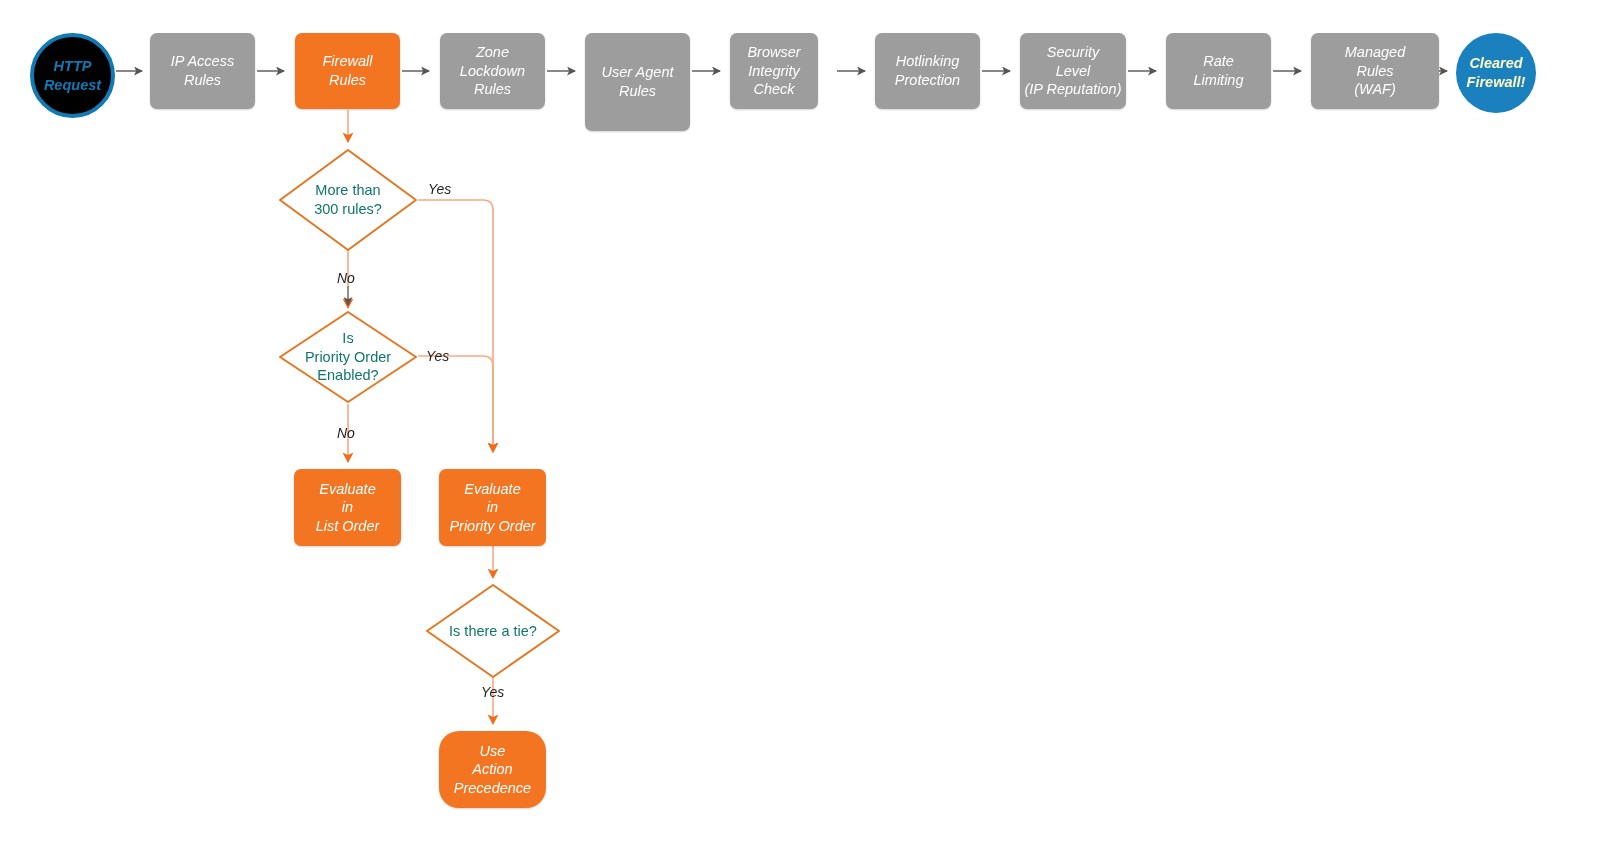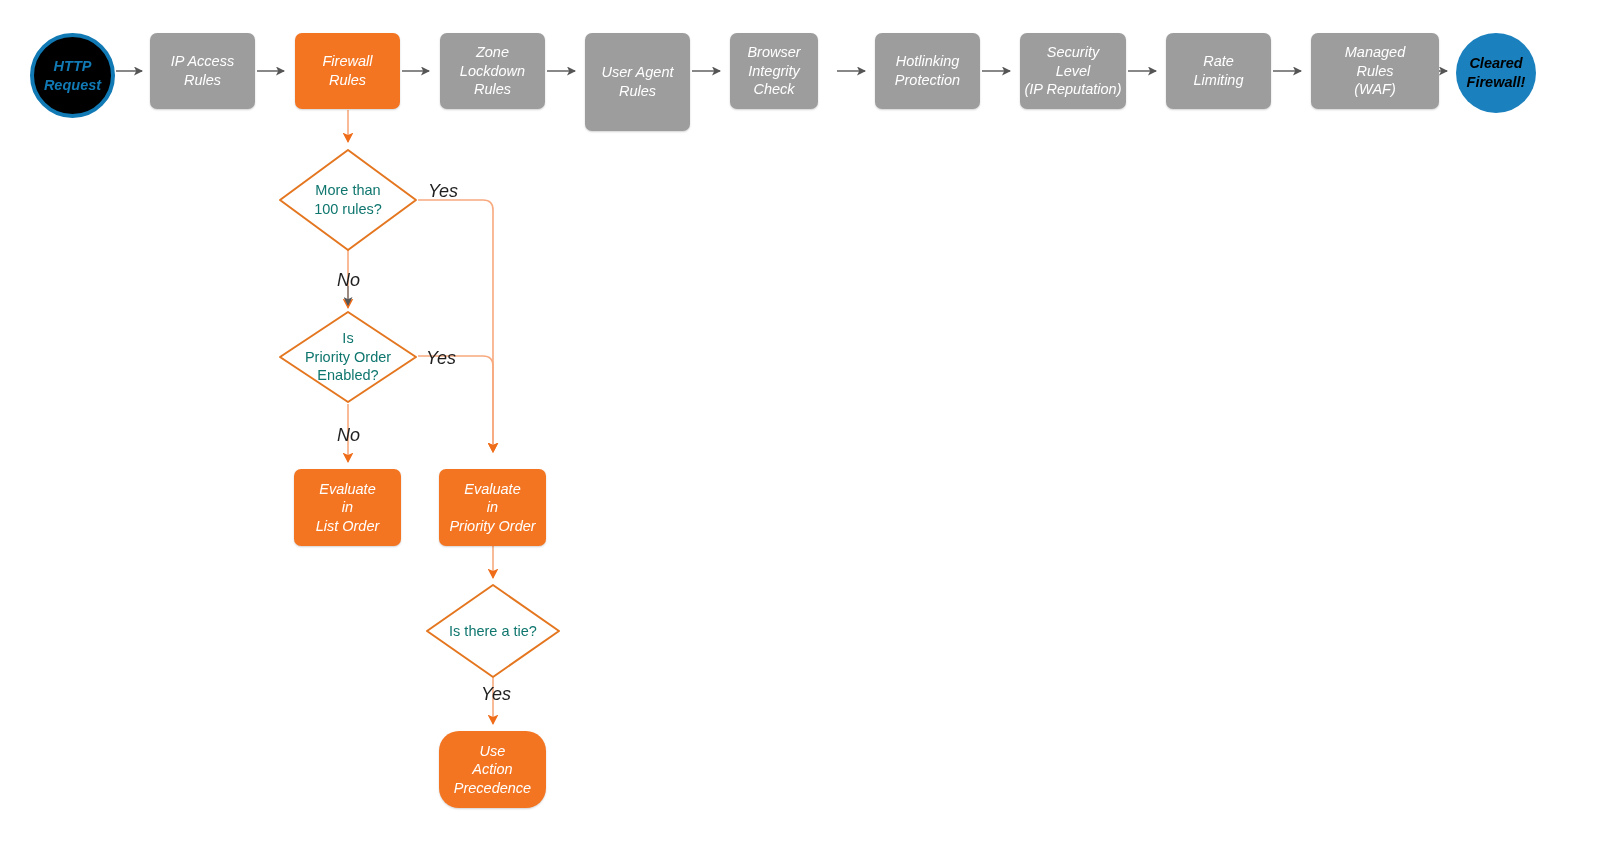--- a/index.html
+++ b/index.html
@@ -58,21 +58,21 @@
     font-size: 14.5px;
   }
   .term.start {
     background: #000000;
     border: 4px solid #1179b4;
     color: #1179b4;
   }
   .term.end {
     background: #1b81be;
     border: 0;
-    color: #000000;
+    color: #fef9c3;
   }
   
   .diamond-wrap {
     position: absolute;
   }
   .diamond-wrap svg {
     position: absolute;
     left: 0;
     top: 0;
     overflow: visible;
@@ -88,21 +88,21 @@
     justify-content: center;
     text-align: center;
     font-size: 14.5px;
     color: #0f766e;
     line-height: 1.3;
   }
   
   .edge-label {
     position: absolute;
     font-style: italic;
-    font-size: 18px;
+    font-size: 14px;
     color: #1f1f1f;
     white-space: nowrap;
   }
   .lbl-line { display: block; }
 </style>
 </head>
 <body>
 
 <div id="canvas">
 
@@ -232,21 +232,21 @@
     </span>
   </div>
 
   <div class="diamond-wrap" style="left:278px; top:148px; width:140px; height:104px;">
     <svg width="140" height="104" viewBox="0 0 140 104">
       <polygon points="70,2 138,52 70,102 2,52" fill="#ffffff" stroke="#e4761f" stroke-width="2" stroke-linejoin="round"></polygon>
     </svg>
     <div class="diamond-label">
       <span>
         <span class="lbl-line">More than</span>
-        <span class="lbl-line">100 rules?</span>
+        <span class="lbl-line">300 rules?</span>
       </span>
     </div>
   </div>
 
   <div class="diamond-wrap" style="left:278px; top:310px; width:140px; height:94px;">
     <svg width="140" height="94" viewBox="0 0 140 94">
       <polygon points="70,2 138,47 70,92 2,47" fill="#ffffff" stroke="#e4761f" stroke-width="2" stroke-linejoin="round"></polygon>
     </svg>
     <div class="diamond-label">
       <span>

